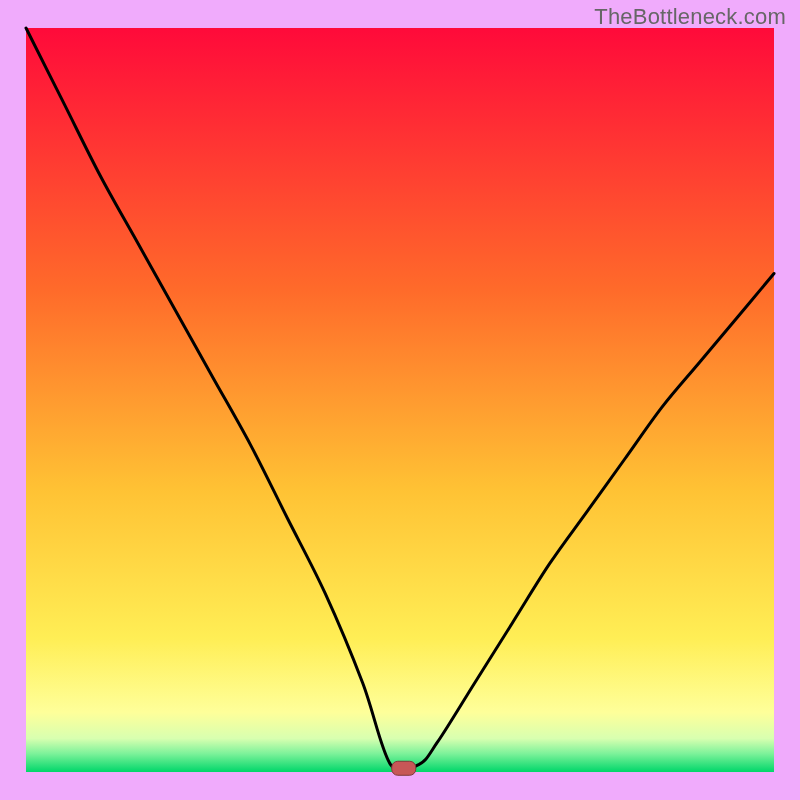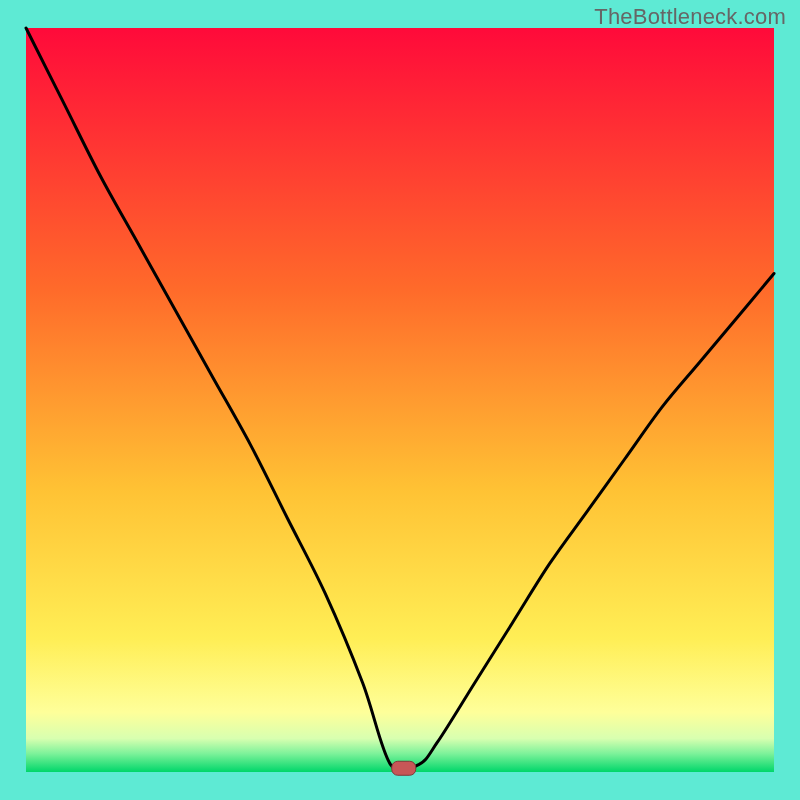--- a/index.html
+++ b/index.html
@@ -8,21 +8,21 @@
     width: 800px;
     height: 800px;
     background: #000;
     font-family: Arial, Helvetica, sans-serif;
     overflow: hidden;
   }
   .outer {
     position: relative;
     width: 800px;
     height: 800px;
-    background: #5eead4;
+    background: #f0abfc;
   }
   .watermark {
     position: absolute;
     top: 4px;
     right: 14px;
     color: #666;
     font-size: 22px;
     font-weight: 500;
     letter-spacing: 0.2px;
     z-index: 10;

